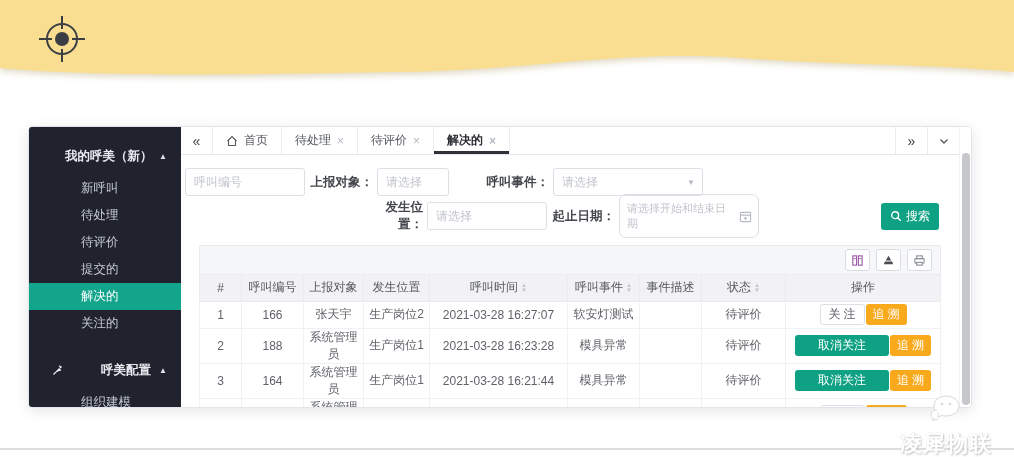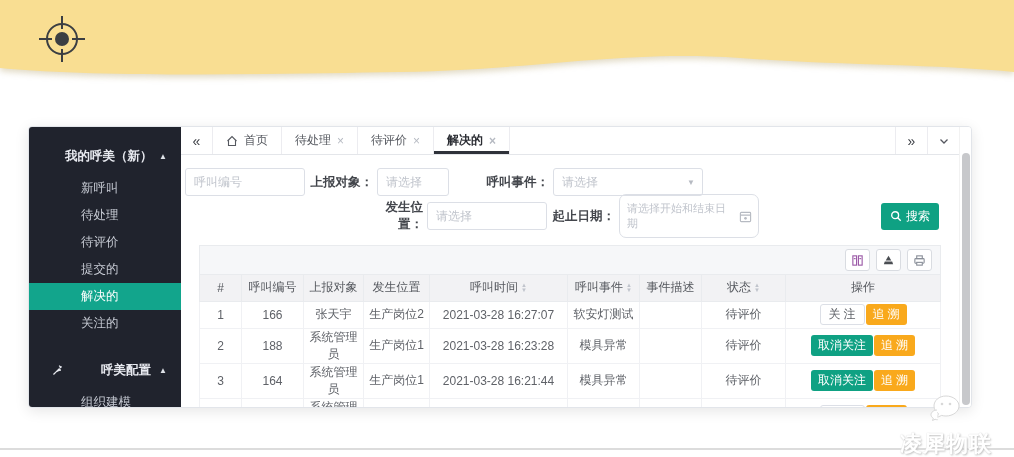--- a/index.html
+++ b/index.html
@@ -124,21 +124,21 @@
     border:1px solid #e9ebee; border-top:none; text-align:center;
   }
   td {
     height:27px; text-align:center; background:#fff;
     border:1px solid #f0f1f4; border-top:none;
   }
   .sort { display:inline-flex; flex-direction:column; margin-left:3px; vertical-align:middle; }
   .sort i { font-style:normal; font-size:6px; line-height:5px; color:#c0c4cc; cursor:pointer; }
   .actions { display:inline-flex; gap:1px; align-items:center; }
   .btn {
-    height:21px; padding:0 7px; border-radius:3px; font-size:12px;
+    height:21px; padding:0 23px; border-radius:3px; font-size:12px;
     display:inline-flex; align-items:center; cursor:pointer; white-space:nowrap;
     font-family:"Liberation Sans","DejaVu Sans",sans-serif;
   }
   .btn-plain { background:#fff; border:1px solid #dcdfe6; color:#5f6268; letter-spacing:3px; padding:0 5px 0 8px; }
   .btn-teal { background:#0fa183; border:none; color:#fff; }
   .btn-orange { background:#f9a91c; border:none; color:#fff; letter-spacing:3px; padding:0 4px 0 7px; }
 
   
   .vscroll { width:12px; flex-shrink:0; position:relative; background:#fff; border-left:1px solid #f2f2f2; }
   .vthumb { position:absolute; top:26px; bottom:2px; left:2px; width:8px; background:#c7c8cb; border-radius:4px; }

